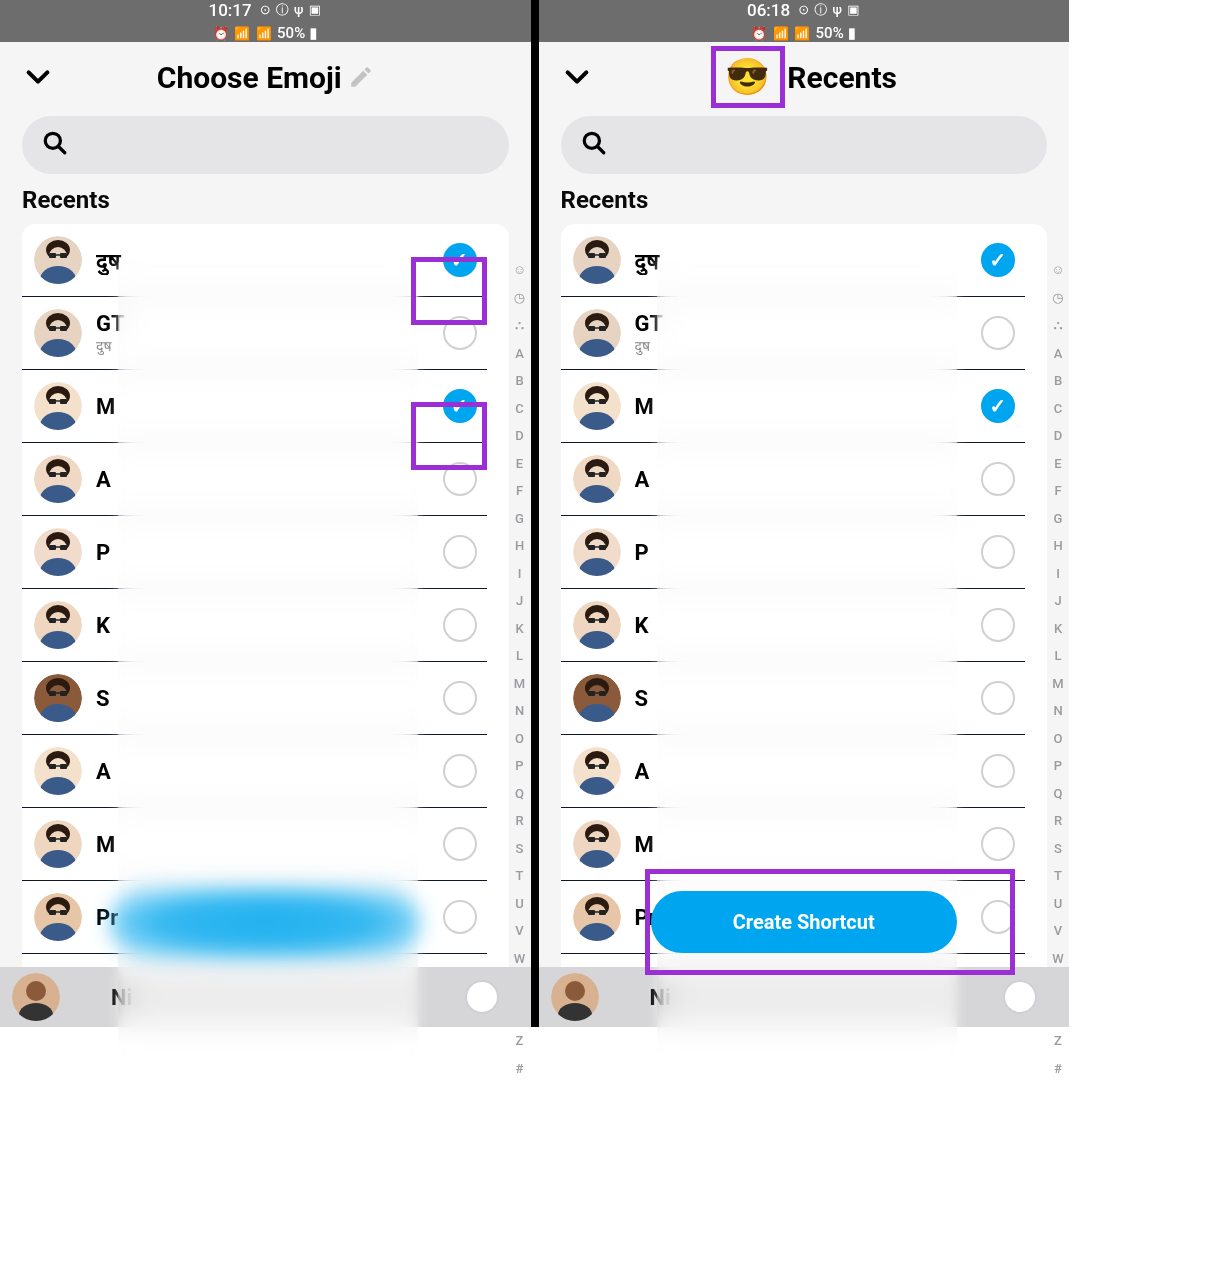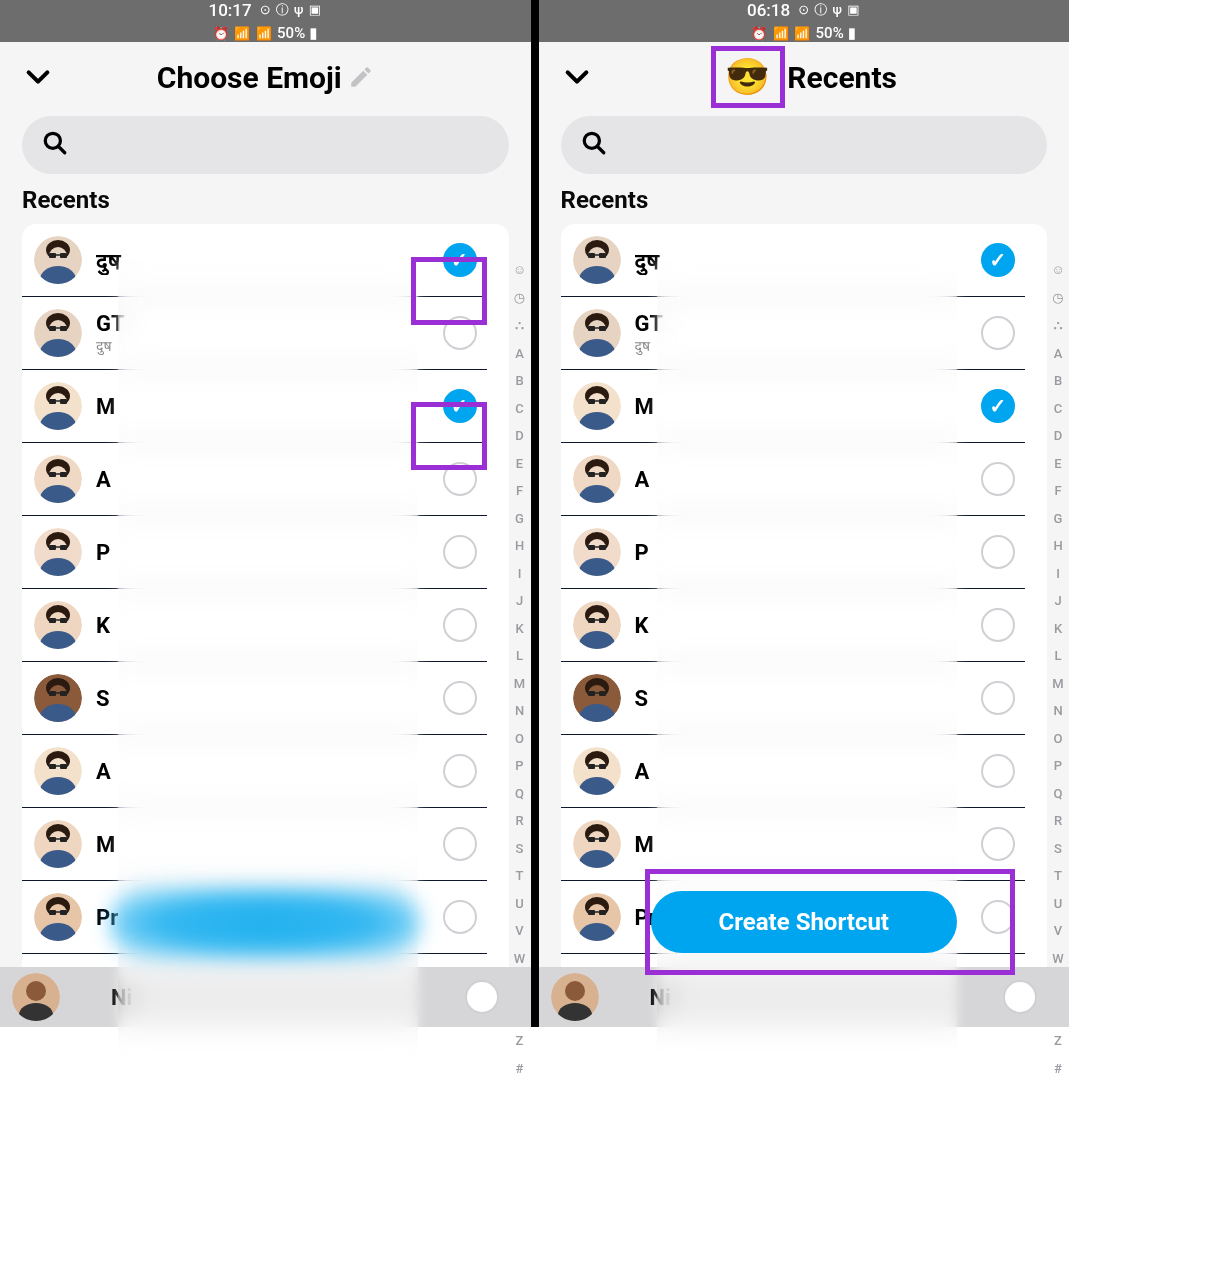--- a/index.html
+++ b/index.html
@@ -175,21 +175,21 @@
 .cta-button {
   position: absolute;
   left: 50%;
   transform: translateX(-50%);
   bottom: 74px;
   width: 306px;
   height: 62px;
   border-radius: 31px;
   background: #00a5f0;
   color: #fff;
-  font-size: 24px;
+  font-size: 20px;
   font-weight: 700;
   display: flex;
   align-items: center;
   justify-content: center;
   z-index: 5;
 }
 .cta-blur {
   position: absolute;
   left: 50%;
   transform: translateX(-50%);

